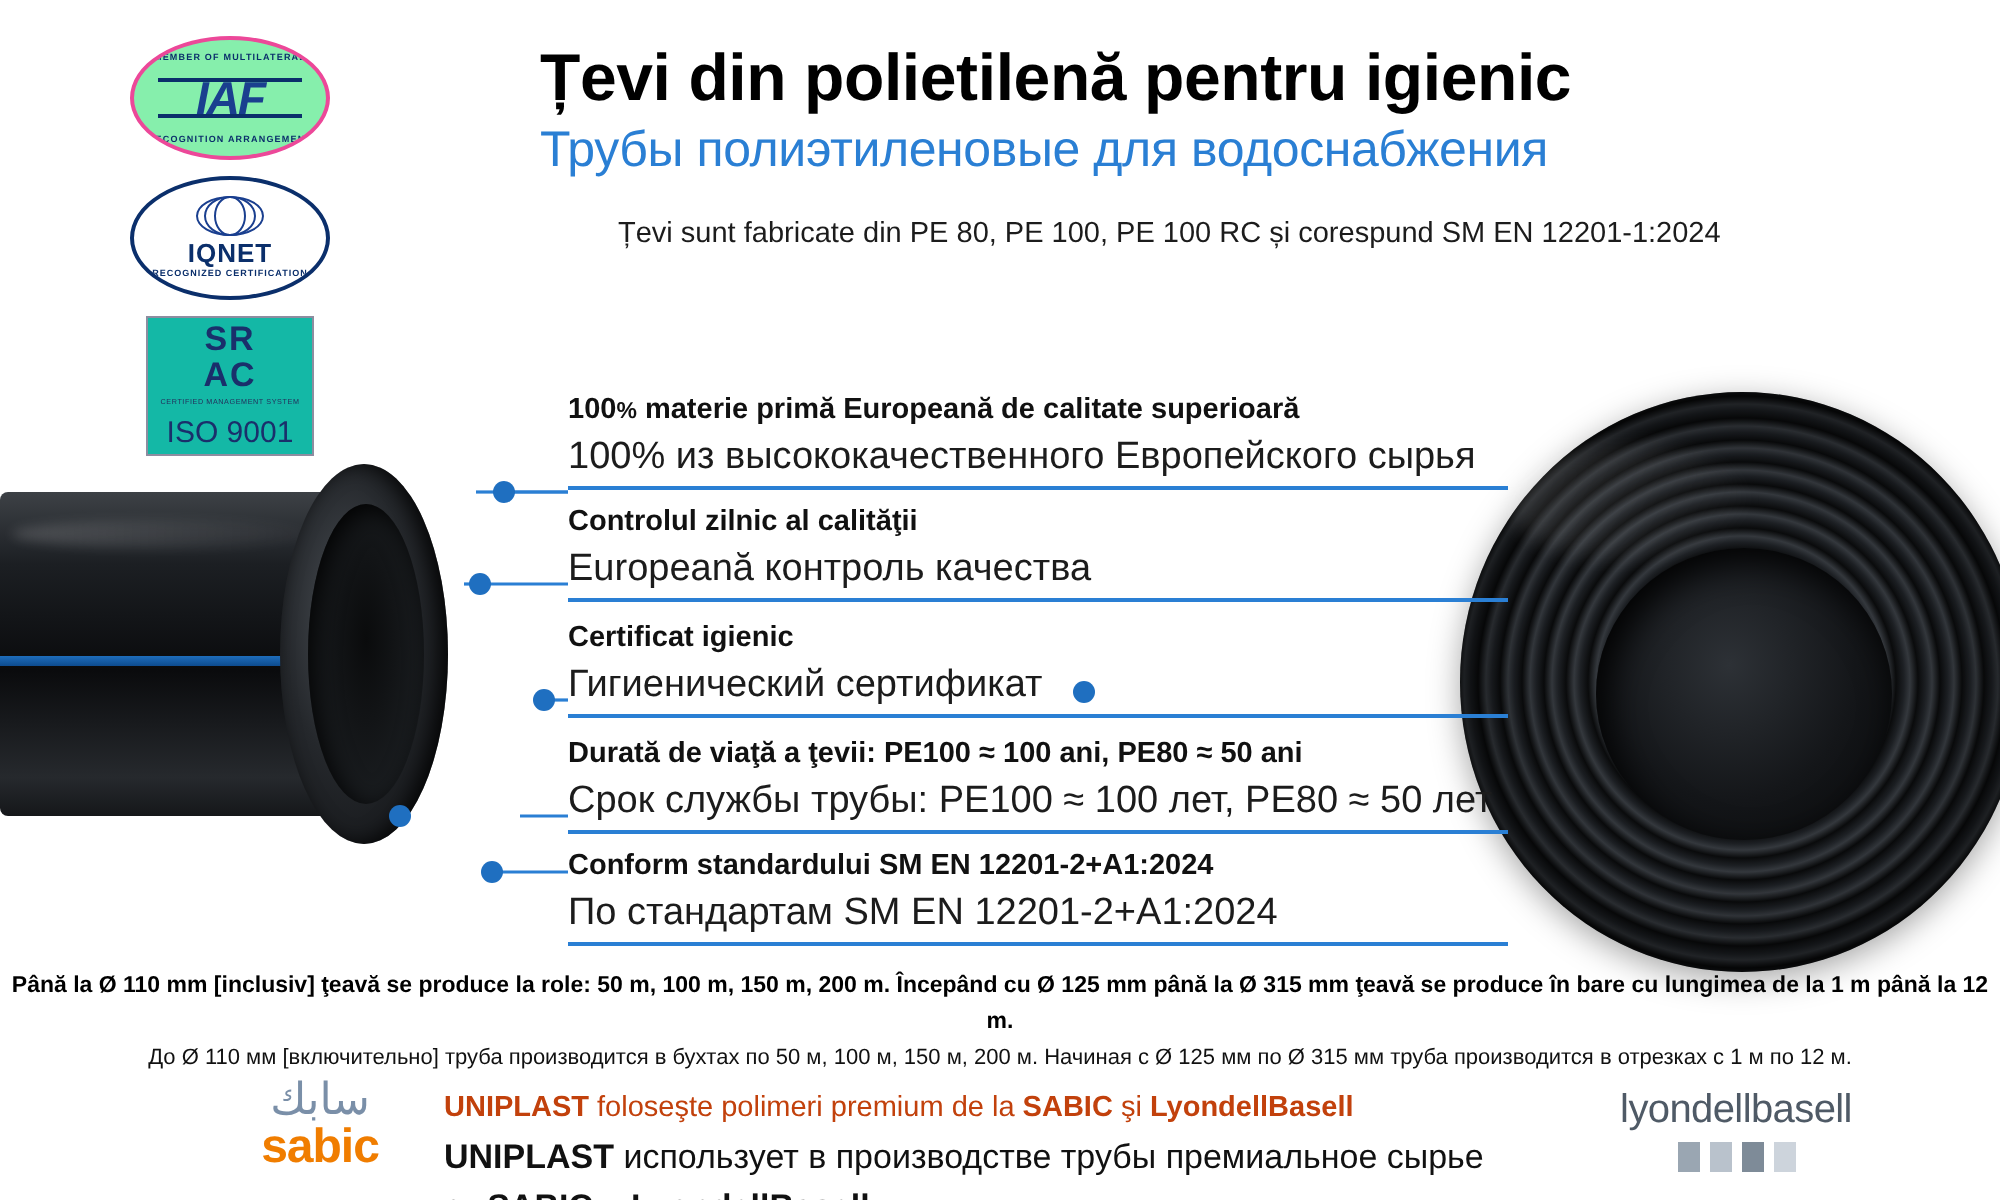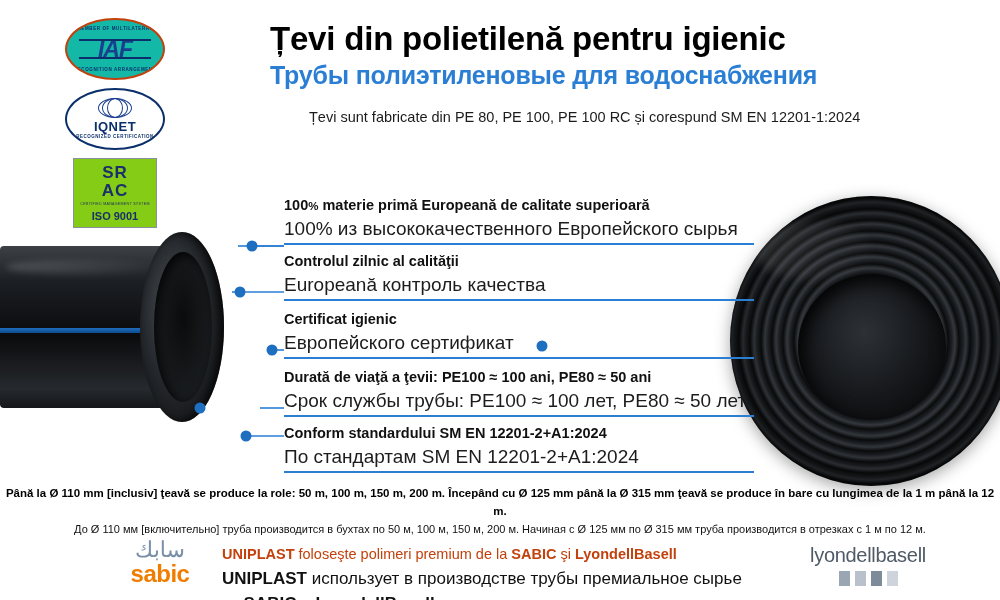--- a/index.html
+++ b/index.html
@@ -23,22 +23,22 @@
     z-index: 6;
   }
   .badge-iaf, .badge-iqnet {
     width: 100px; height: 62px;
     border-radius: 50%;
     position: relative;
     display: flex; align-items: center; justify-content: center;
     overflow: hidden;
   }
   .badge-iaf {
-    background: #14b8a6;
-    border: 2px solid #c2410c;
+    background: #86efac;
+    border: 2px solid #ec4899;
   }
   .badge-iaf .ring-text {
     position: absolute;
     width: 100%;
     text-align: center;
     font-size: 4.5px;
     letter-spacing: .6px;
     color: #0b2f6b;
     font-weight: bold;
   }
@@ -76,49 +76,49 @@
   .badge-iqnet .main {
     font-size: 13px; font-weight: bold; color: #0b2f6b; letter-spacing: .5px;
   }
   .badge-iqnet .sub {
     font-size: 4.5px; color: #0b2f6b; text-align: center; line-height: 1.5;
     letter-spacing: .5px; font-weight: bold;
   }
 
   .badge-srac {
     width: 84px; height: 70px;
-    background: #84cc16;
+    background: #14b8a6;
     border: 1px solid #8d8da0;
     display: flex; flex-direction: column;
     align-items: center; justify-content: center;
     gap: 1px;
   }
   .badge-srac .sr {
     font-size: 17px; font-weight: bold; color: #1a2f6b;
     letter-spacing: 1px; line-height: 1;
   }
   .badge-srac .tiny {
     font-size: 3.6px; color: #24305c; letter-spacing: .3px;
     text-align: center; line-height: 1.4; margin: 2px 0;
   }
   .badge-srac .iso {
-    font-size: 11px; font-weight: bold; color: #1a2f6b;
+    font-size: 15px; font-weight: normal; color: #1a2f6b;
   }
 
   
   .header {
     position: absolute;
     left: 270px; top: 20px; right: 10px;
   }
   .title-ro {
     font-size: 33px; font-weight: bold; color: #000;
     letter-spacing: -0.2px; line-height: 1.15;
   }
   .title-ru {
-    font-size: 25px; font-weight: bold; color: #2a7fd4;
+    font-size: 25px; font-weight: normal; color: #2a7fd4;
     letter-spacing: -0.2px; line-height: 1.25; margin-top: 2px;
   }
   .sub-ro, .sub-ru {
     font-size: 14.5px; color: #1c1c1c; line-height: 1.5; margin-left: 39px;
   }
   .sub-ro { margin-top: 16px; }
 
   
   .pipe-left {
     position: absolute;
@@ -352,21 +352,21 @@
   </div>
 
   <div class="callout" style="top:56px">
     <div class="c-ro">Controlul zilnic al calităţii</div>
     <div class="c-ru">Europeană контроль качества</div>
     <div class="underline"></div>
   </div>
 
   <div class="callout" style="top:114px">
     <div class="c-ro">Certificat igienic</div>
-    <div class="c-ru">Европейского сертификат</div>
+    <div class="c-ru">Гигиенический сертификат</div>
     <div class="underline"></div>
   </div>
 
   <div class="callout" style="top:172px">
     <div class="c-ro">Durată de viaţă a ţevii: PE100 ≈ 100 ani, PE80 ≈ 50 ani</div>
     <div class="c-ru">Срок службы трубы: PE100 ≈ 100 лет, PE80 ≈ 50 лет</div>
     <div class="underline"></div>
   </div>
 
   <div class="callout" style="top:228px">

